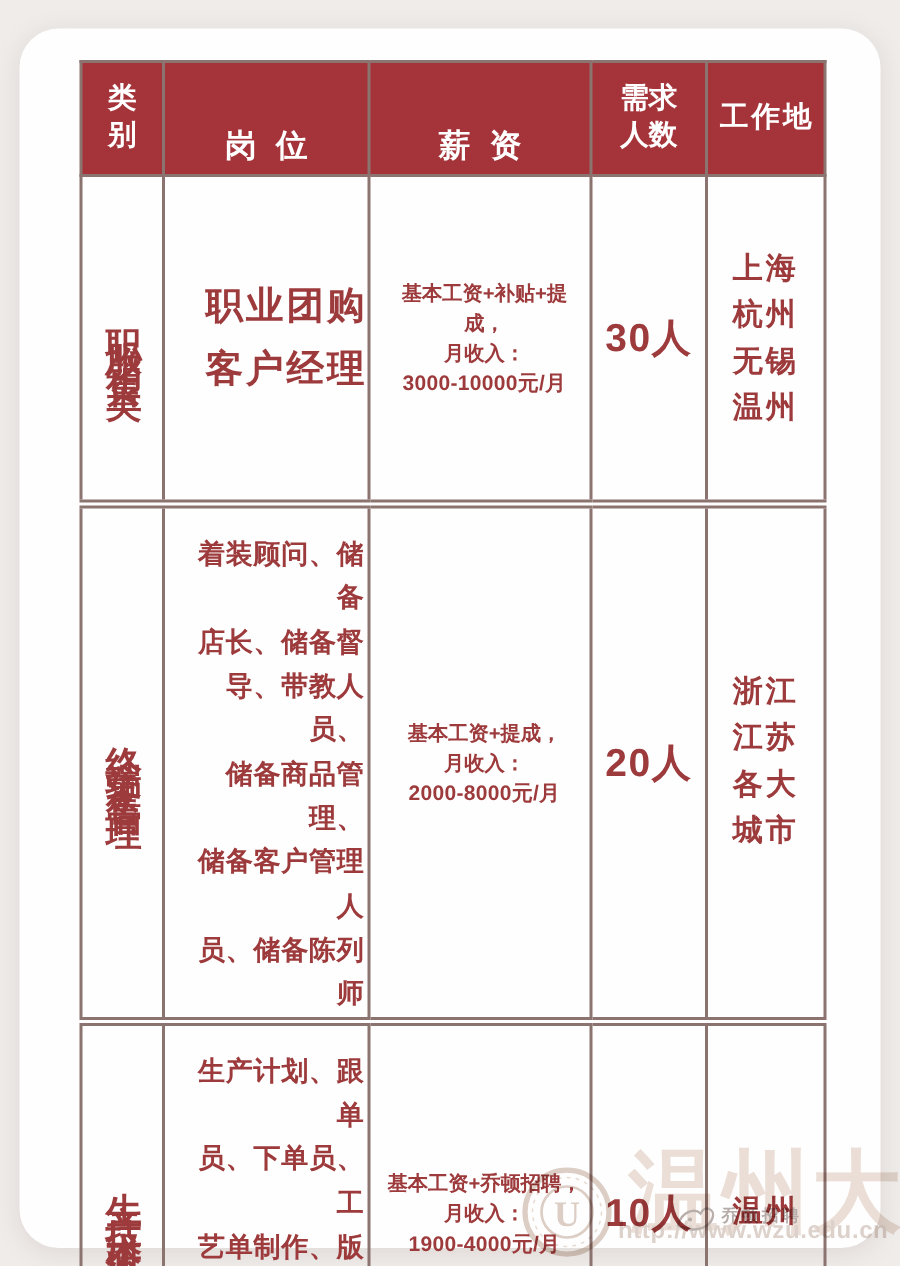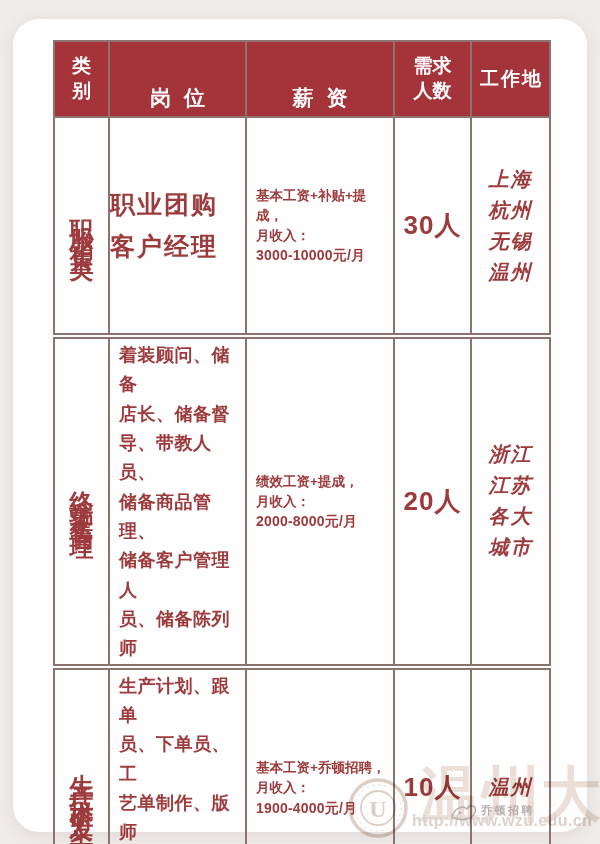--- a/index.html
+++ b/index.html
@@ -30,30 +30,30 @@
   .hdr-wide { font-size:21px; letter-spacing:13px; text-indent:13px;margin-top:37px; }
   .hdr-loc { font-size:19px; letter-spacing:2px; text-indent:2px; }
   .pre { white-space:pre-line; }
   td { color:#9d3a3c; font-weight:bold; }
   td.cat-cell { text-align:center; }
   .cat {
     display:inline-block; writing-mode:vertical-rl; text-orientation:upright;
     font-size:24px; letter-spacing:9px; line-height:1;
   }
   td.pos-cell { text-align:center; }
-  .pos-lg { font-size:25px; line-height:1.65; letter-spacing:2px; text-align:left; }
-  .pos-sm { font-size:18px; line-height:1.63; text-align:left; padding:2px 2px 0 9px; letter-spacing:0.5px; }
-  td.sal-cell { text-align:left; }
+  .pos-lg { font-size:25px; line-height:1.65; letter-spacing:2px; text-align:right; }
+  .pos-sm { font-size:18px; line-height:1.63; text-align:right; padding:16px 2px 0 9px; letter-spacing:0.5px; }
+  td.sal-cell { text-align:center; }
   .sal-inner { padding:0 3px 0 9px; }
   .sal-desc { font-size:13.5px; line-height:1.5; }
   .sal-amt { font-size:14px; line-height:1.35; letter-spacing:0.2px; }
   td.cnt-cell { text-align:center; }
   .count { font-size:26px; letter-spacing:1px; }
   td.loc-cell { text-align:center; }
-  .loc { font-size:20px; line-height:1.55; letter-spacing:2px;font-style:italic; }
+  .loc { font-size:20px; line-height:1.55; letter-spacing:2px; }
   
   .wm { position:absolute; left:0; top:0; width:600px; height:844px;
         pointer-events:none; mix-blend-mode:multiply; }
   .wm-seal { position:absolute; left:347px; top:777px; }
   .wm-uni {
     position:absolute; left:419px; top:765px; width:190px;
     font-size:60px; font-weight:bold; color:#ead fd7;
     color:#eadfd7; letter-spacing:1px; line-height:1;
     font-family:"Liberation Serif", serif; white-space:nowrap;
   }
@@ -135,21 +135,21 @@
         <td class="pos-cell">
           <div class="pos-sm pre">着装顾问、储备
 店长、储备督
 导、带教人员、
 储备商品管理、
 储备客户管理人
 员、储备陈列师</div>
         </td>
         <td class="sal-cell">
           <div class="sal-inner">
-            <div class="sal-desc pre">绩效工资+提成，
+            <div class="sal-desc pre">基本工资+提成，
 月收入：</div>
             <div class="sal-amt">2000-8000元/月</div>
           </div>
         </td>
         <td class="cnt-cell">
           <span class="count">20人</span>
         </td>
         <td class="loc-cell">
           <div class="loc pre">浙江
 江苏

